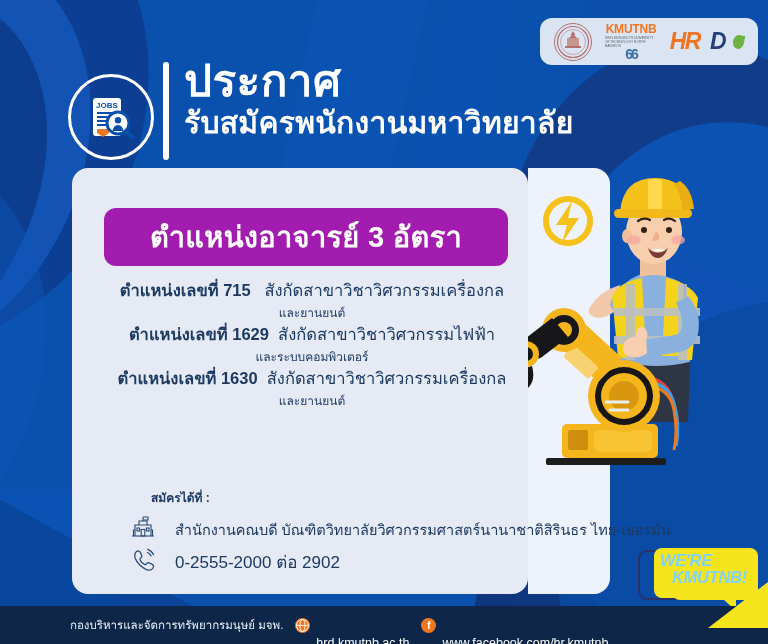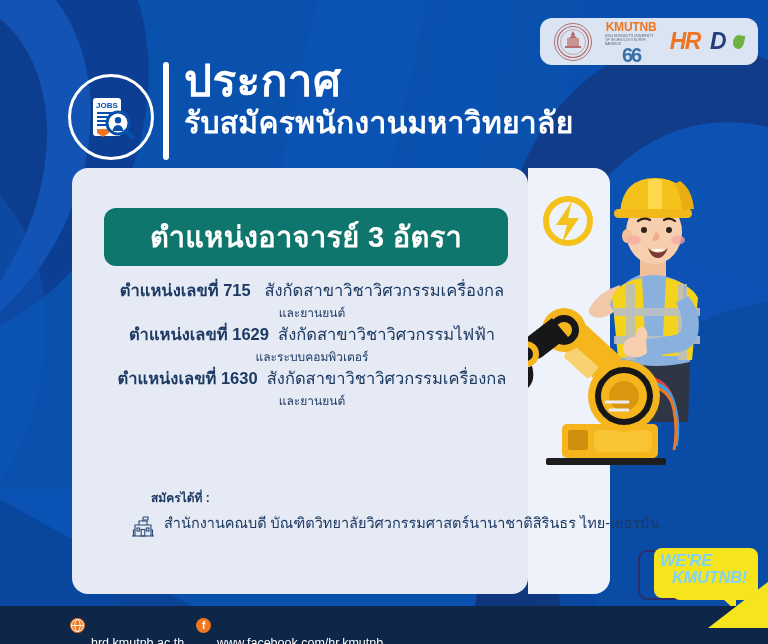--- a/index.html
+++ b/index.html
@@ -43,44 +43,44 @@
   
   .logo-strip{position:absolute;right:10px;top:18px;width:218px;height:47px;
     background:#dbe4f3;border-radius:12px 12px 12px 12px;display:flex;align-items:center;
     justify-content:space-around;padding:0 8px;box-sizing:border-box;}
   .seal{width:36px;height:36px;border-radius:50%;border:1.6px solid #b3706c;
     display:flex;align-items:center;justify-content:center;color:#b3706c;font-size:7px;
     font-weight:bold;line-height:1;text-align:center;}
   .kmutnb-logo{display:flex;flex-direction:column;align-items:center;justify-content:center;width:52px;}
   .kmutnb-word{font-size:12px;font-weight:bold;color:#ef7622;letter-spacing:-.2px;}
   .kmutnb-sub{font-size:3.4px;color:#5f6a72;letter-spacing:-.1px;}
-  .kmutnb-66{font-size:20px;font-weight:bold;color:#3b6fa8;line-height:.9;letter-spacing:-2px;}
+  .kmutnb-66{font-size:14px;font-weight:bold;color:#3b6fa8;line-height:.9;letter-spacing:-2px;}
   .hrd-logo{display:flex;align-items:center;gap:10px;}
   .hrd-hr{font-size:23px;font-weight:bold;color:#f07522;letter-spacing:-1.5px;font-style:italic;}
   .hrd-d{font-size:23px;font-weight:bold;color:#233e7a;letter-spacing:-1px;font-style:italic;}
   .hrd-leaf{width:11px;height:14px;background:#6cb33f;border-radius:50% 0 50% 50%;transform:rotate(12deg);margin-left:-3px;}
 
   
   .card{position:absolute;left:72px;top:168px;width:456px;height:426px;
     background:#e5eaf5;border-radius:16px;}
   .card-right{position:absolute;left:528px;top:168px;width:82px;height:426px;background:#eef2fa;
     border-radius:0 16px 16px 0;}
 
   .title-pill{position:absolute;left:104px;top:208px;width:404px;height:58px;
-    background:#0f766e;border-radius:12px;display:flex;align-items:center;justify-content:center;}
+    background:#a21caf;border-radius:12px;display:flex;align-items:center;justify-content:center;}
   .title-pill span{color:#ffffff;font-size:29px;font-weight:bold;letter-spacing:.3px;}
 
   .positions{position:absolute;left:92px;top:278px;width:440px;text-align:center;color:#1d3a63;}
   .pos-line{font-size:16.5px;line-height:1.55;white-space:nowrap;}
   .pos-line .num{font-weight:bold;}
   .pos-cont{font-size:12px;line-height:1.55;}
 
   .apply-wrap{position:absolute;left:128px;top:488px;width:400px;color:#1d3a63;}
   .apply-head{font-size:12px;font-weight:bold;margin-left:23px;}
-  .contact-row{display:flex;align-items:flex-start;gap:6px;margin-top:4px;}
+  .contact-row{display:flex;align-items:flex-end;gap:17px;margin-top:4px;}
   .contact-ico{width:30px;height:30px;flex:0 0 30px;display:flex;align-items:center;justify-content:center;}
   .contact-txt{font-size:14.5px;white-space:nowrap;}
   .contact-txt.phone{font-size:17px;}
 
   
   .illus{position:absolute;left:528px;top:168px;width:240px;height:426px;overflow:hidden;}
 
   
   .hiring{position:absolute;right:6px;bottom:36px;width:130px;height:62px;}
   .bub-back{position:absolute;left:6px;top:4px;width:96px;height:46px;border:2.5px solid #2c2f6b;
@@ -206,20 +206,30 @@
             <rect x="12.2" y="17.5" width="3.6" height="6.5"></rect>
             <rect x="8" y="16" width="2.6" height="3"></rect>
             <rect x="17.4" y="16" width="2.6" height="3"></rect>
             <path d="M4.5 24 v-6 h1.5"></path>
             <path d="M23.5 24 v-6 h-1.5"></path>
           </g>
         </svg>
       </span>
       <span class="contact-txt">สำนักงานคณบดี  บัณฑิตวิทยาลัยวิศวกรรมศาสตร์นานาชาติสิรินธร ไทย-เยอรมัน</span>
     </div>
+    <div class="contact-row">
+      <span class="contact-ico">
+        <svg width="28" height="28" viewBox="0 0 28 28" aria-hidden="true">
+          <path d="M7.5 5.5 c2 -1.2 3.6 0 4.2 1.6 l1 2.6 c.4 1 -.2 1.8 -1.1 2.3 -.8 .5 -.9 1 -.5 1.9 .9 2.1 2.4 3.6 4.5 4.5 .9 .4 1.4 .3 1.9 -.5 .5 -.9 1.3 -1.5 2.3 -1.1 l2.6 1 c1.6 .6 2.8 2.2 1.6 4.2 -1.3 2.1 -4 2.6 -6.6 1.6 -4.4 -1.7 -9.4 -6.7 -11.1 -11.1 -1 -2.6 -.5 -5.3 1.2 -7z" fill="none" stroke="#2b4a75" stroke-width="1.3"></path>
+          <path d="M18.5 6.5 a6 6 0 0 1 3.6 3.4" fill="none" stroke="#2b4a75" stroke-width="1.3" stroke-linecap="round"></path>
+          <path d="M18.8 3.3 a9.4 9.4 0 0 1 5.6 5.3" fill="none" stroke="#2b4a75" stroke-width="1.3" stroke-linecap="round"></path>
+        </svg>
+      </span>
+      <span class="contact-txt phone">0-2555-2000 ต่อ 2902</span>
+    </div>
   </div>
 
   <div class="illus">
     <svg width="240" height="426" viewBox="0 0 240 426" aria-hidden="true">
 
       <g>
         <circle cx="40" cy="53" r="22" fill="none" stroke="#f5c21c" stroke-width="6"></circle>
         <path d="M44 33 L28 57 h11 l-5 18 l17 -25 h-11 z" fill="#f5c21c"></path>
       </g>
 
@@ -326,20 +336,21 @@
     <div class="bub-front"></div>
     <div class="bub-front2"></div>
     <div class="bub-tail2"></div>
     <div class="bub-txt">
       <span>WE'RE</span>
       <span class="l2">KMUTNB!</span>
     </div>
   </div>
 
   <div class="footer">
+    <span class="f-dept">กองบริหารและจัดการทรัพยากรมนุษย์ มจพ.</span>
     <span class="f-item">
       <span class="f-ico">
         <svg width="13" height="13" viewBox="0 0 13 13" aria-hidden="true">
           <circle cx="6.5" cy="6.5" r="6" fill="#ef7722"></circle>
           <ellipse cx="6.5" cy="6.5" rx="2.6" ry="6" fill="none" stroke="#fff" stroke-width="0.9"></ellipse>
           <line x1="0.8" y1="6.5" x2="12.2" y2="6.5" stroke="#fff" stroke-width="0.9"></line>
           <circle cx="6.5" cy="6.5" r="6" fill="none" stroke="#fff" stroke-width="0.9"></circle>
         </svg>
       </span>
       <span class="f-txt">hrd.kmutnb.ac.th</span>

